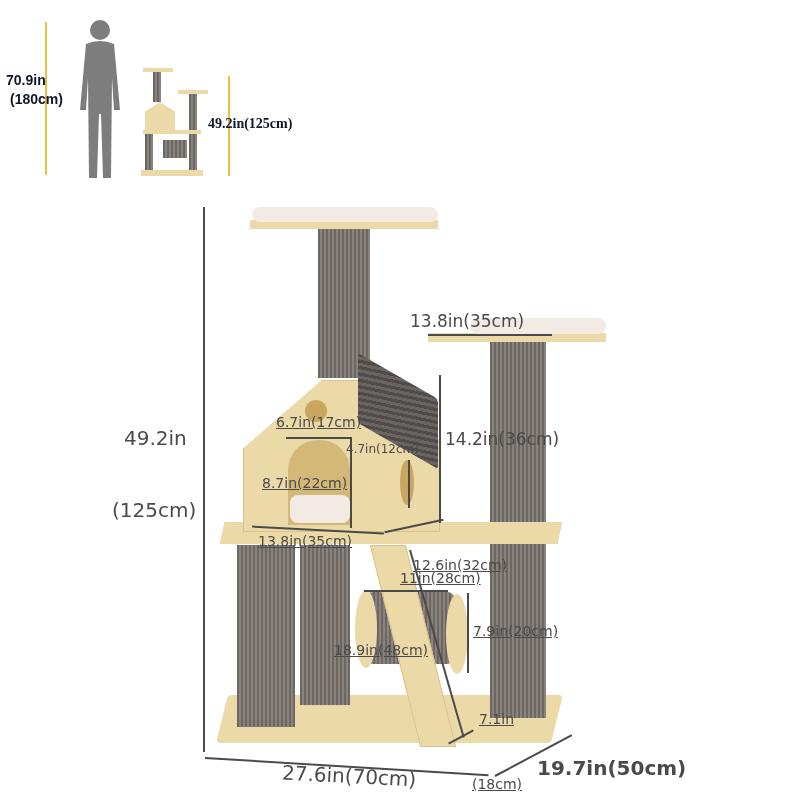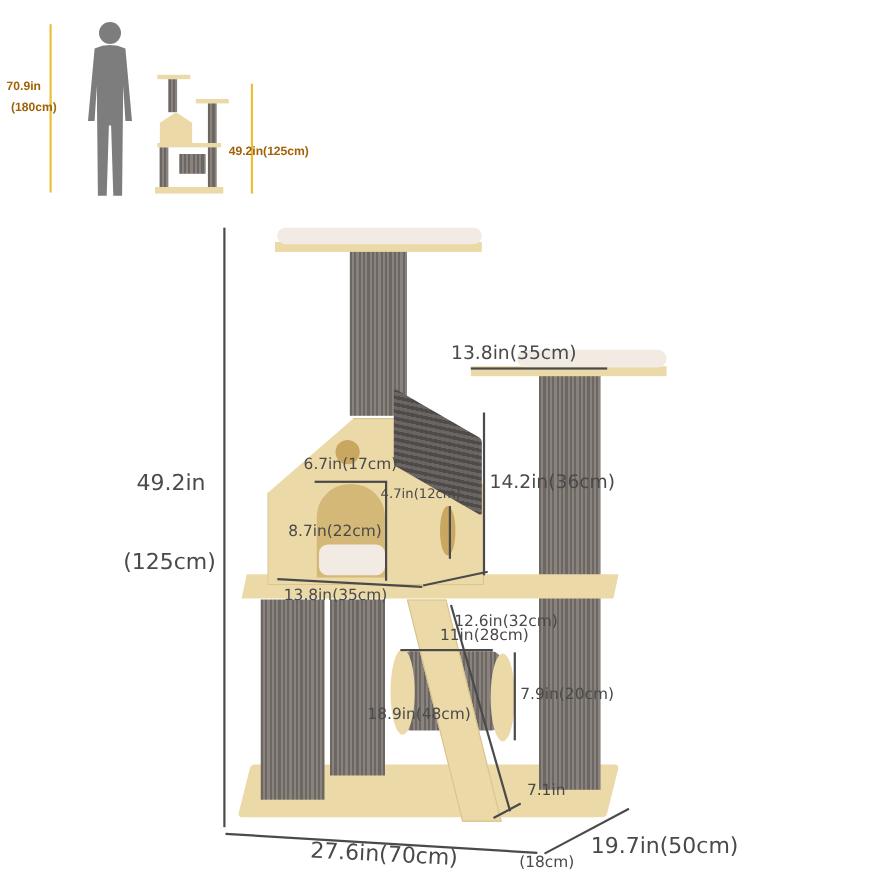--- a/index.html
+++ b/index.html
@@ -1,21 +1,21 @@
 <!DOCTYPE html>
 <html><head>
 <meta charset="utf-8">
 <style>
   html, body { margin:0; padding:0; background:#ffffff; }
   body { width:800px; height:800px; position:relative; overflow:hidden; font-family:"DejaVu Sans", sans-serif; }
   .abs { position:absolute; }
   .lbl { position:absolute; color:#4a4a4a; font-size:17px; white-space:nowrap; line-height:1.1; }
-  .lbl-sm { font-size:14px; }
+  .lbl-sm { font-size:14px;text-decoration:underline; }
   .lbl-lg { font-size:20px; }
-  .bold { font-weight:bold; color:#a16207; font-family:"Liberation Sans", sans-serif; font-size:11px; }
+  .bold { font-weight:bold; color:#0f172a; font-family:"Liberation Sans", sans-serif; font-size:14px; }
   .dim { position:absolute; background:#4a4a4a; }
   .yellow { position:absolute; background:#e8c13a; width:2px; }
   .wood { background:#ecd9a8; }
   .sisal { background: repeating-linear-gradient(90deg,#6d6763 0 2px,#8a837d 2px 4px); }
   .cushion { background:#f1ebe3; border-radius:8px; }
 </style>
 </head>
 <body>
 
 <div>
@@ -34,21 +34,21 @@
     <div class="abs wood" style="left:178px;top:90px;width:30px;height:4px;"></div>
     <div class="abs sisal" style="left:189px;top:94px;width:8px;height:76px;"></div>
     <div class="abs wood" style="left:145px;top:102px;width:30px;height:28px;clip-path:polygon(50% 0,100% 35%,100% 100%,0 100%,0 35%);"></div>
     <div class="abs wood" style="left:143px;top:130px;width:58px;height:4px;"></div>
     <div class="abs sisal" style="left:145px;top:134px;width:8px;height:36px;"></div>
     <div class="abs sisal" style="left:163px;top:140px;width:24px;height:18px;"></div>
     <div class="abs wood" style="left:141px;top:170px;width:62px;height:6px;"></div>
   </div>
 
   <div class="yellow" style="left:228px;top:76px;height:100px;"></div>
-  <div class="lbl bold" style="left:208px;top:132px;">49.2in(125cm)</div>
+  <div class="lbl bold" style="left:208px;top:116px;font-family:Liberation Serif, serif;">49.2in(125cm)</div>
 </div>
 
 <div>
 
   <div class="abs wood" style="left:222px;top:695px;width:335px;height:48px;transform:skewX(-14deg);border-radius:4px;"></div>
 
   <div class="abs sisal" style="left:237px;top:545px;width:58px;height:182px;"></div>
 
   <div class="abs sisal" style="left:300px;top:545px;width:50px;height:160px;"></div>
 
@@ -110,14 +110,14 @@
 
   <div class="dim" style="left:409px;top:550px;width:2px;height:195px;transform:rotate(-16deg);transform-origin:top;"></div>
   <div class="lbl lbl-sm" style="left:334px;top:643px;">18.9in(48cm)</div>
   <div class="dim" style="left:447px;top:736px;width:28px;height:2px;transform:rotate(-28deg);"></div>
   <div class="lbl lbl-sm" style="left:479px;top:712px;">7.1in</div>
   <div class="lbl lbl-sm" style="left:472px;top:733px;margin-top:44px;">(18cm)</div>
 
   <div class="dim" style="left:205px;top:757px;width:284px;height:2px;transform:rotate(3.5deg);transform-origin:left;"></div>
   <div class="lbl lbl-lg" style="left:282px;top:765px;transform:rotate(3deg);">27.6in(70cm)</div>
   <div class="dim" style="left:495px;top:775px;width:87px;height:2px;transform:rotate(-28deg);transform-origin:left;"></div>
-  <div class="lbl lbl-lg" style="left:537px;top:757px;">19.7in(50cm)</div>
+  <div class="lbl lbl-lg" style="left:537px;top:757px;font-weight:bold;">19.7in(50cm)</div>
 </div>
 
 </body></html>

